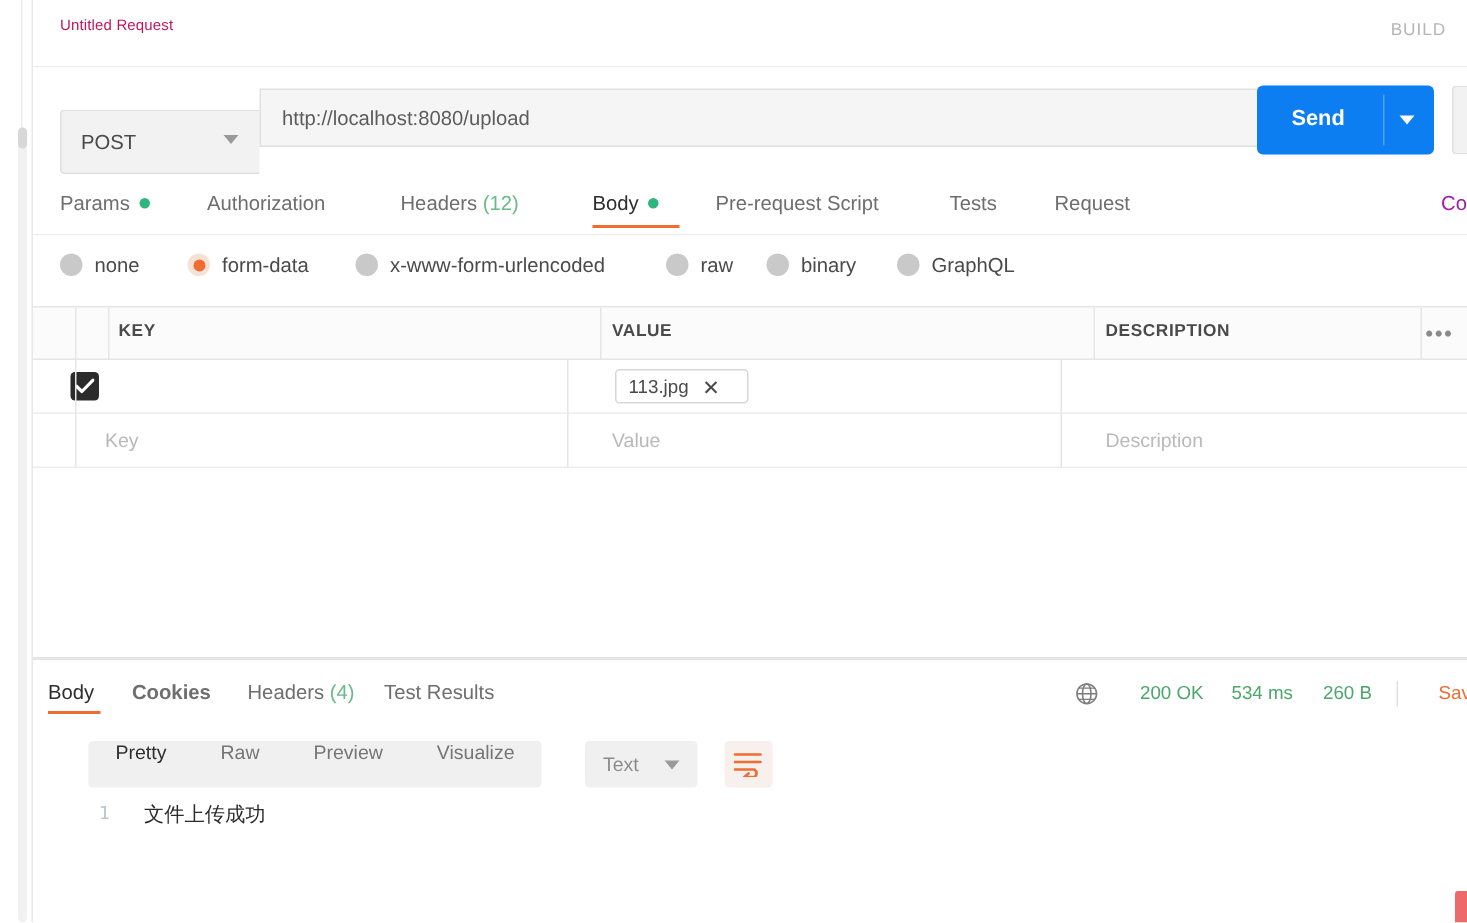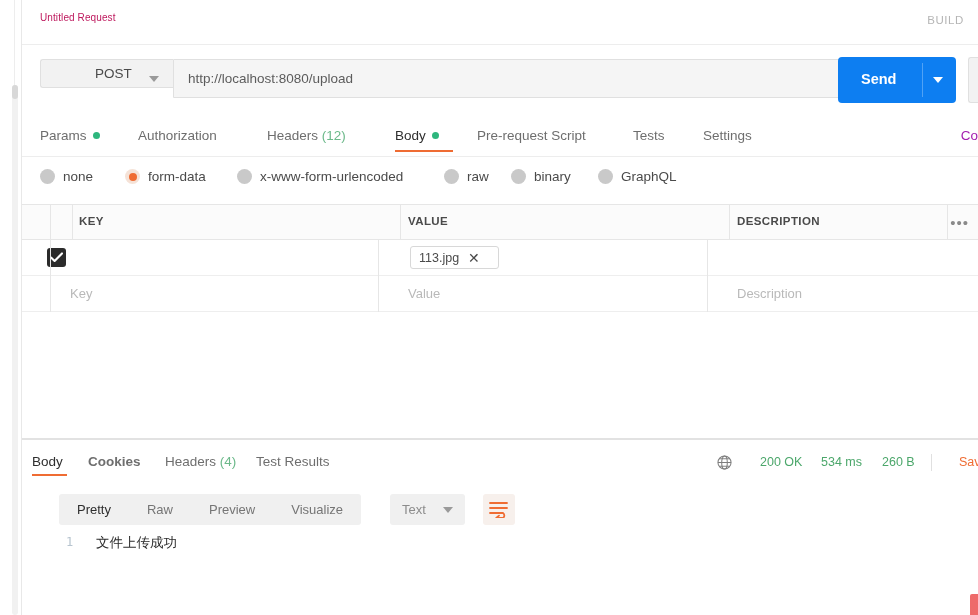--- a/index.html
+++ b/index.html
@@ -58,27 +58,27 @@
     letter-spacing: .6px;
   }
 
   
   .url-row {
     position: absolute; left: 22px; top: 45px;
     width: 956px; height: 74px;
     background: #ffffff;
   }
   .method-box {
-    position: absolute; left: 18px; top: 14px;
-    width: 133px; height: 29px;
+    position: absolute; left: 18px; top: 28px;
+    width: 133px; height: 43px;
     background: #f2f2f2;
     border: 1px solid #e0e0e0;
     border-right: none;
     border-radius: 3px 0 0 3px;
-    display: flex; align-items: center; justify-content: center;
+    display: flex; align-items: center;
   }
   .method-label {
     margin-left: 13px;
     font-size: 13.5px; color: #4a4a4a;
   }
   .method-caret {
     position: absolute; right: 14px; top: 16px;
     width: 0; height: 0;
     border-left: 5px solid transparent;
     border-right: 5px solid transparent;
@@ -304,21 +304,21 @@
   
   .resp-toolbar {
     position: absolute; left: 0; top: 50px;
     width: 956px; height: 40px;
   }
   .seg-group {
     position: absolute; left: 37px; top: 4px;
     height: 31px;
     background: #f0f0f0;
     border-radius: 3px;
-    display: flex; align-items: center;
+    display: flex; 
   }
   .seg {
     font-size: 13px; color: #757575;
     padding: 0 18px;
     cursor: pointer; white-space: nowrap;
   }
   .seg.active { color: #2e2e2e; }
   .type-group {
     position: absolute; left: 368px; top: 4px;
     height: 31px;
@@ -407,21 +407,21 @@
   <div class="send-right-stub"></div>
 
   <div class="req-tabs" id="req-tabs">
     <div class="cookies-link">Co</div>
   <div class="tab" style="left: 18px;"><span>Params</span><span class="tab-dot"></span></div>
       <div class="tab" style="left: 116px;"><span>Authorization</span></div>
       <div class="tab" style="left: 245px;"><span>Headers</span> <span class="tab-count">(12)</span></div>
       <div class="tab active" style="left: 373px;"><span>Body</span><span class="tab-dot"></span><span class="tab-underline" style="width: 58px;"></span></div>
       <div class="tab" style="left: 455px;"><span>Pre-request Script</span></div>
       <div class="tab" style="left: 611px;"><span>Tests</span></div>
-      <div class="tab" style="left: 681px;"><span>Settings</span></div>
+      <div class="tab" style="left: 681px;"><span>Request</span></div>
     </div>
 
   <div class="radio-row" id="radio-row">
       <div class="radio-item" style="left: 18px;">
         <span class="radio-circle"></span>
         <span class="radio-label">none</span>
       </div>
       <div class="radio-item" style="left: 103px;">
         <span class="radio-circle sel"></span>
         <span class="radio-label">form-data</span>

